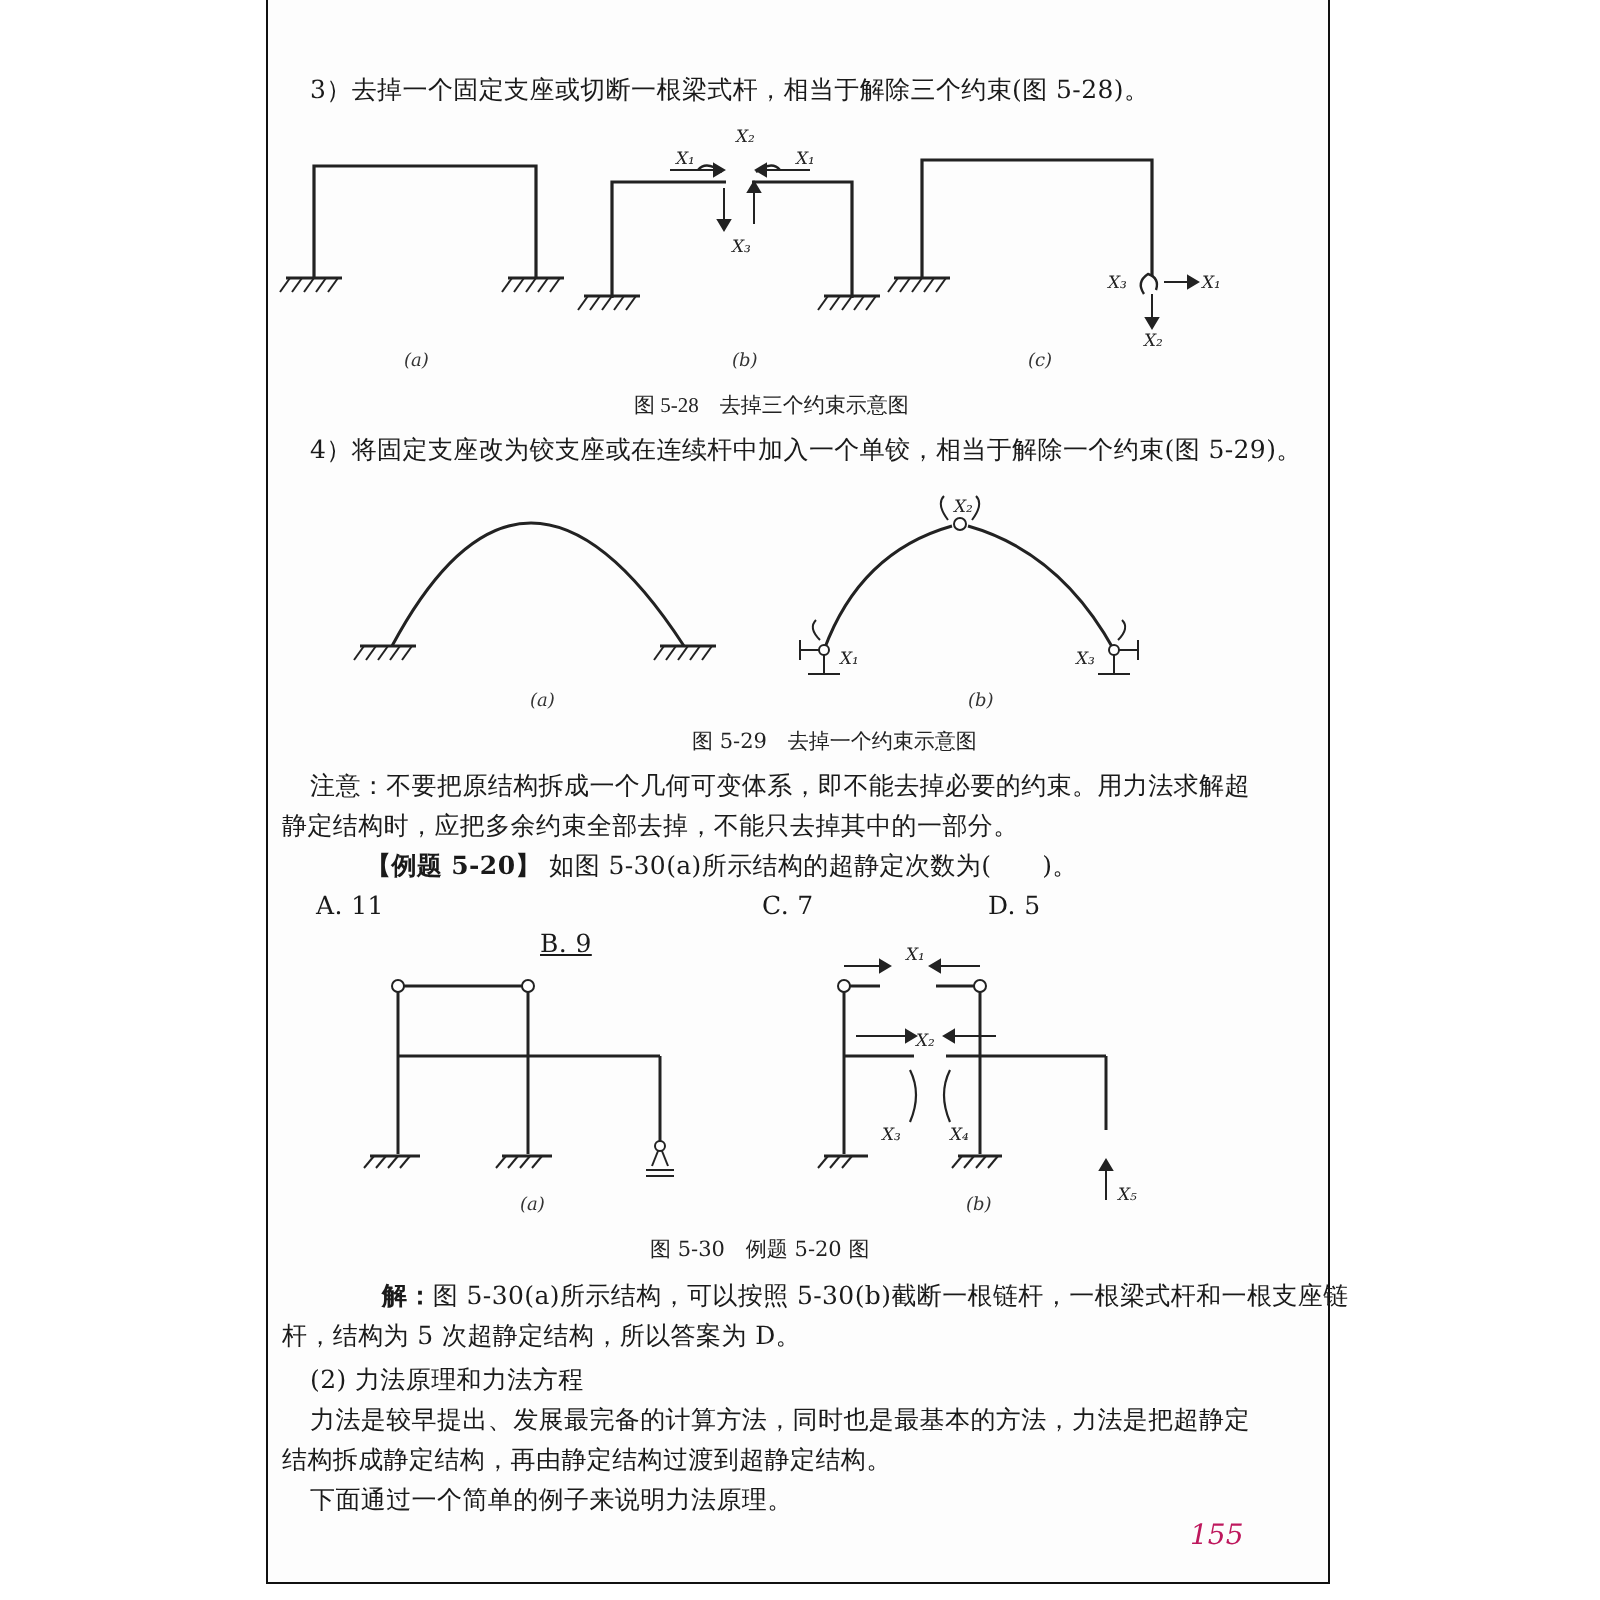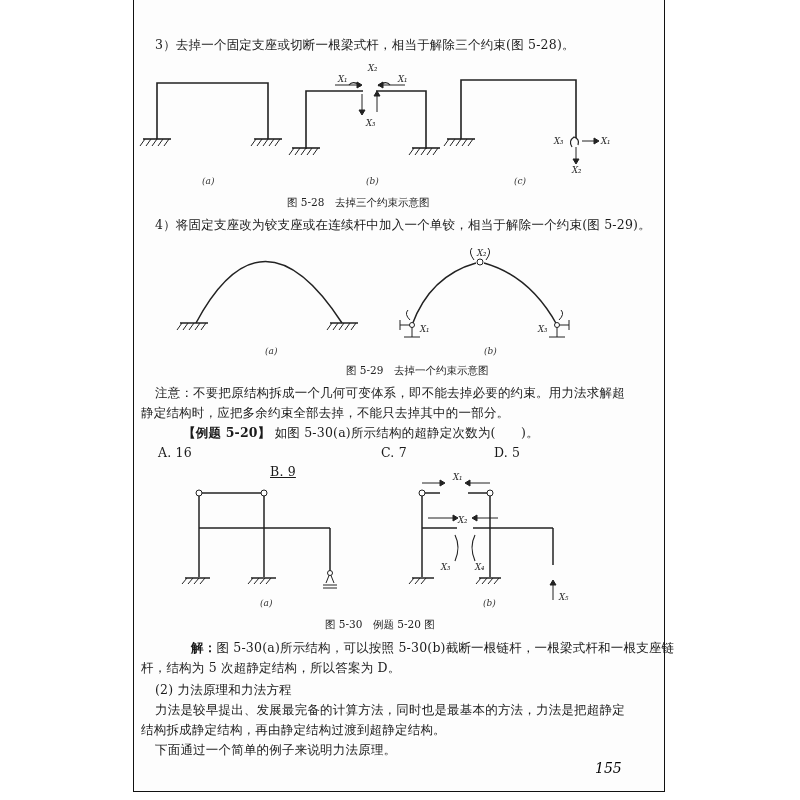--- a/index.html
+++ b/index.html
@@ -4,21 +4,21 @@
 <style>
   html, body { margin: 0; padding: 0; background: #ffffff; }
   body { width: 800px; height: 800px; position: relative; overflow: hidden;
          font-family: "DejaVu Serif", "Liberation Serif", serif; color: #1a1a1a; }
   .page { position: absolute; left: 133px; top: -2px; width: 532px; height: 794px;
           border: 1.5px solid #111; background: #fdfdfd; box-sizing: border-box; }
   .line { position: absolute; font-size: 12.5px; line-height: 16px; white-space: nowrap; letter-spacing: 0.2px; }
   .caption { position: absolute; font-size: 10.5px; white-space: nowrap; color: #222; }
   .sublabel { position: absolute; font-size: 9px; font-style: italic; color: #333; }
   .bold { font-weight: bold; }
-  .pagenum { position: absolute; font-size: 14px; font-style: italic; color: #000000; }
+  .pagenum { position: absolute; font-size: 14px; font-style: italic; color: #be185d; }
   svg { position: absolute; overflow: visible; }
   svg text { font-family: "DejaVu Serif", "Liberation Serif", serif; font-style: italic; font-size: 8.5px; fill: #222; }
 </style>
 </head>
 <body>
 
 <div class="page"></div>
 
 <div class="line" style="left:155px; top:37px;">3）去掉一个固定支座或切断一根梁式杆，相当于解除三个约束(图 5-28)。</div>
 
@@ -92,21 +92,21 @@
   <text x="398" y="82">X₁</text>
   <text x="368" y="71">X₂</text>
   <text x="366" y="126">X₃</text>
   <text x="554" y="144">X₃</text>
   <text x="601" y="144">X₁</text>
   <text x="572" y="173">X₂</text>
 </svg>
 <div class="sublabel" style="left:202px; top:176px;">(a)</div>
 <div class="sublabel" style="left:366px; top:176px;">(b)</div>
 <div class="sublabel" style="left:514px; top:176px;">(c)</div>
-<div class="caption" style="left:287px; top:196px;">图 5-28　去掉三个约束示意图</div>
+<div class="caption" style="left:317px; top:196px;font-family:Liberation Serif, serif;">图 5-28　去掉三个约束示意图</div>
 
 <div class="line" style="left:155px; top:217px;">4）将固定支座改为铰支座或在连续杆中加入一个单铰，相当于解除一个约束(图 5-29)。</div>
 
 <svg style="left:0; top:0;" width="800" height="400">
   <g stroke="#222" stroke-width="1.5" fill="none">
     <path d="M196,323 Q262,200 342,323"></path>
     <line x1="180" y1="323" x2="208" y2="323"></line>
     <line x1="330" y1="323" x2="358" y2="323"></line>
     <path d="M412,325 Q430,276 476,263"></path>
     <path d="M484,263 Q530,276 557,325"></path>
@@ -150,21 +150,21 @@
 <div class="sublabel" style="left:484px; top:346px;">(b)</div>
 <div class="caption" style="left:305px; top:364px;padding-left:41px;">图 5-29　去掉一个约束示意图</div>
 
 <div class="line" style="left:155px; top:385px;">注意：不要把原结构拆成一个几何可变体系，即不能去掉必要的约束。用力法求解超</div>
 <div class="line" style="left:141px; top:405px;">静定结构时，应把多余约束全部去掉，不能只去掉其中的一部分。</div>
 
 <div class="line" style="left:155px; top:425px;margin-left:28px;">
   <span class="bold">【例题 5-20】</span>
   <span>如图 5-30(a)所示结构的超静定次数为(　　)。</span>
 </div>
-<div class="line" style="left:158px; top:445px;">A. 16</div>
+<div class="line" style="left:158px; top:445px;">A. 11</div>
 <div class="line" style="left:270px; top:464px;text-decoration:underline;">B. 9</div>
 <div class="line" style="left:381px; top:445px;">C. 7</div>
 <div class="line" style="left:494px; top:445px;">D. 5</div>
 
 <svg style="left:0; top:0;" width="800" height="640">
   <g stroke="#222" stroke-width="1.5" fill="none">
 
     <line x1="199" y1="493" x2="264" y2="493"></line>
     <line x1="199" y1="493" x2="199" y2="577"></line>
     <line x1="264" y1="493" x2="264" y2="577"></line>

